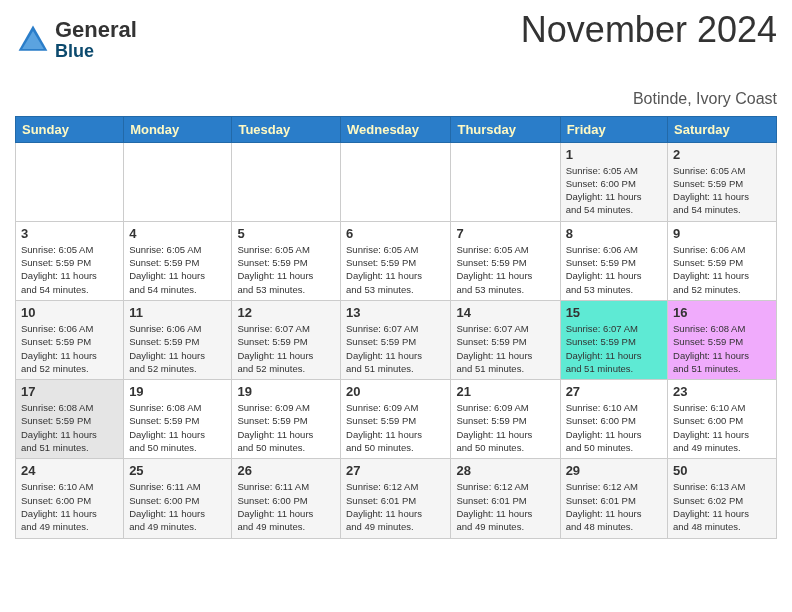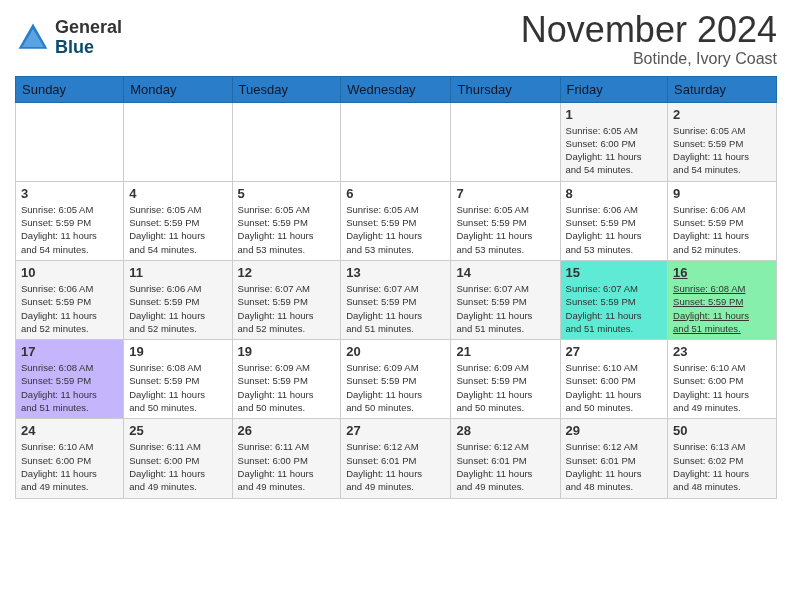--- a/index.html
+++ b/index.html
@@ -25,21 +25,21 @@
       display: flex;
       align-items: center;
       margin-top: 8px;
     }
     .logo-text {
       display: flex;
       flex-direction: column;
       line-height: 1.1;
     }
     .logo-general {
-      font-size: 18px;
+      font-size: 22px;
       font-weight: bold;
       color: #333;
     }
     .logo-blue {
       font-size: 18px;
       font-weight: bold;
       color: #0c4a6e;
     }
     .logo-icon {
       width: 36px;
@@ -51,31 +51,32 @@
     }
     .month-title {
       font-size: 36px;
       font-weight: normal;
       color: #333;
       line-height: 1.1;
     }
     .location {
       font-size: 16px;
       color: #555;
+      margin-top: 40px;
     }
     .calendar {
       width: 100%;
       border-collapse: collapse;
       border: 1px solid #ccc;
     }
     .calendar th {
       background: #2a7dc9;
-      color: #0f172a;
+      color: #fef9c3;
       font-size: 13px;
-      font-weight: normal;
+      font-weight: bold;
       padding: 5px 6px;
       text-align: left;
       border: 1px solid #2269a8;
     }
     .calendar td {
       vertical-align: top;
       width: 113px;
       min-height: 80px;
       padding: 4px 5px;
       border: 1px solid #ccc;
@@ -246,30 +247,30 @@
 Daylight: 11 hours
 and 51 minutes.</div>
           </td>
           <td style="background: #5eead4;">
             <span class="day-number">15</span>
             <div class="day-info" style="white-space: pre-line;">Sunrise: 6:07 AM
 Sunset: 5:59 PM
 Daylight: 11 hours
 and 51 minutes.</div>
           </td>
-          <td style="background: #86efac; text-decoration: underline;">
+          <td style="background: #f0abfc;">
             <span class="day-number">16</span>
             <div class="day-info" style="white-space: pre-line;">Sunrise: 6:08 AM
 Sunset: 5:59 PM
 Daylight: 11 hours
 and 51 minutes.</div>
           </td>
         </tr>
         <tr>
-          <td style="background: #c4b5fd;">
+          <td style="background: #e5e5e5;">
             <span class="day-number">17</span>
             <div class="day-info" style="white-space: pre-line;">Sunrise: 6:08 AM
 Sunset: 5:59 PM
 Daylight: 11 hours
 and 51 minutes.</div>
           </td>
           <td style="background: rgb(255, 255, 255);">
             <span class="day-number">19</span>
             <div class="day-info" style="white-space: pre-line;">Sunrise: 6:08 AM
 Sunset: 5:59 PM

